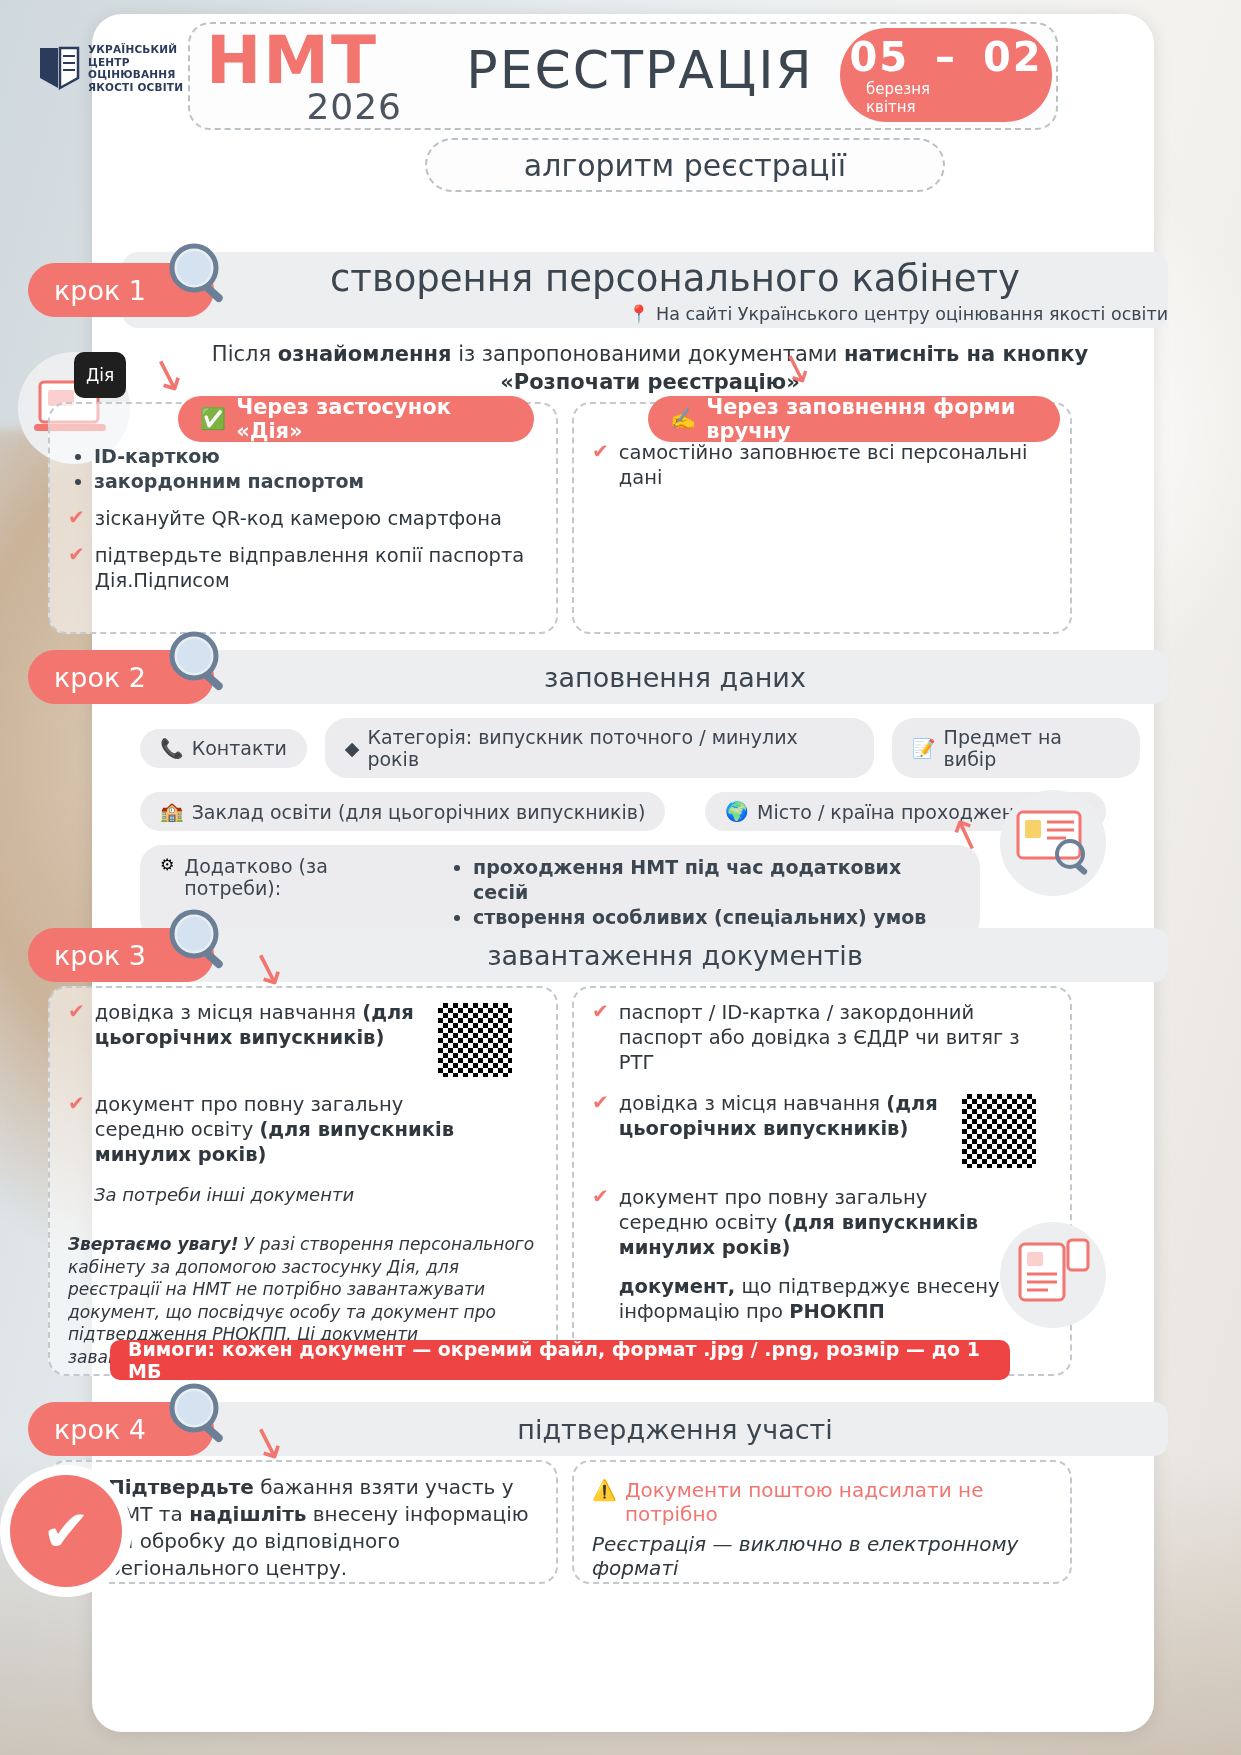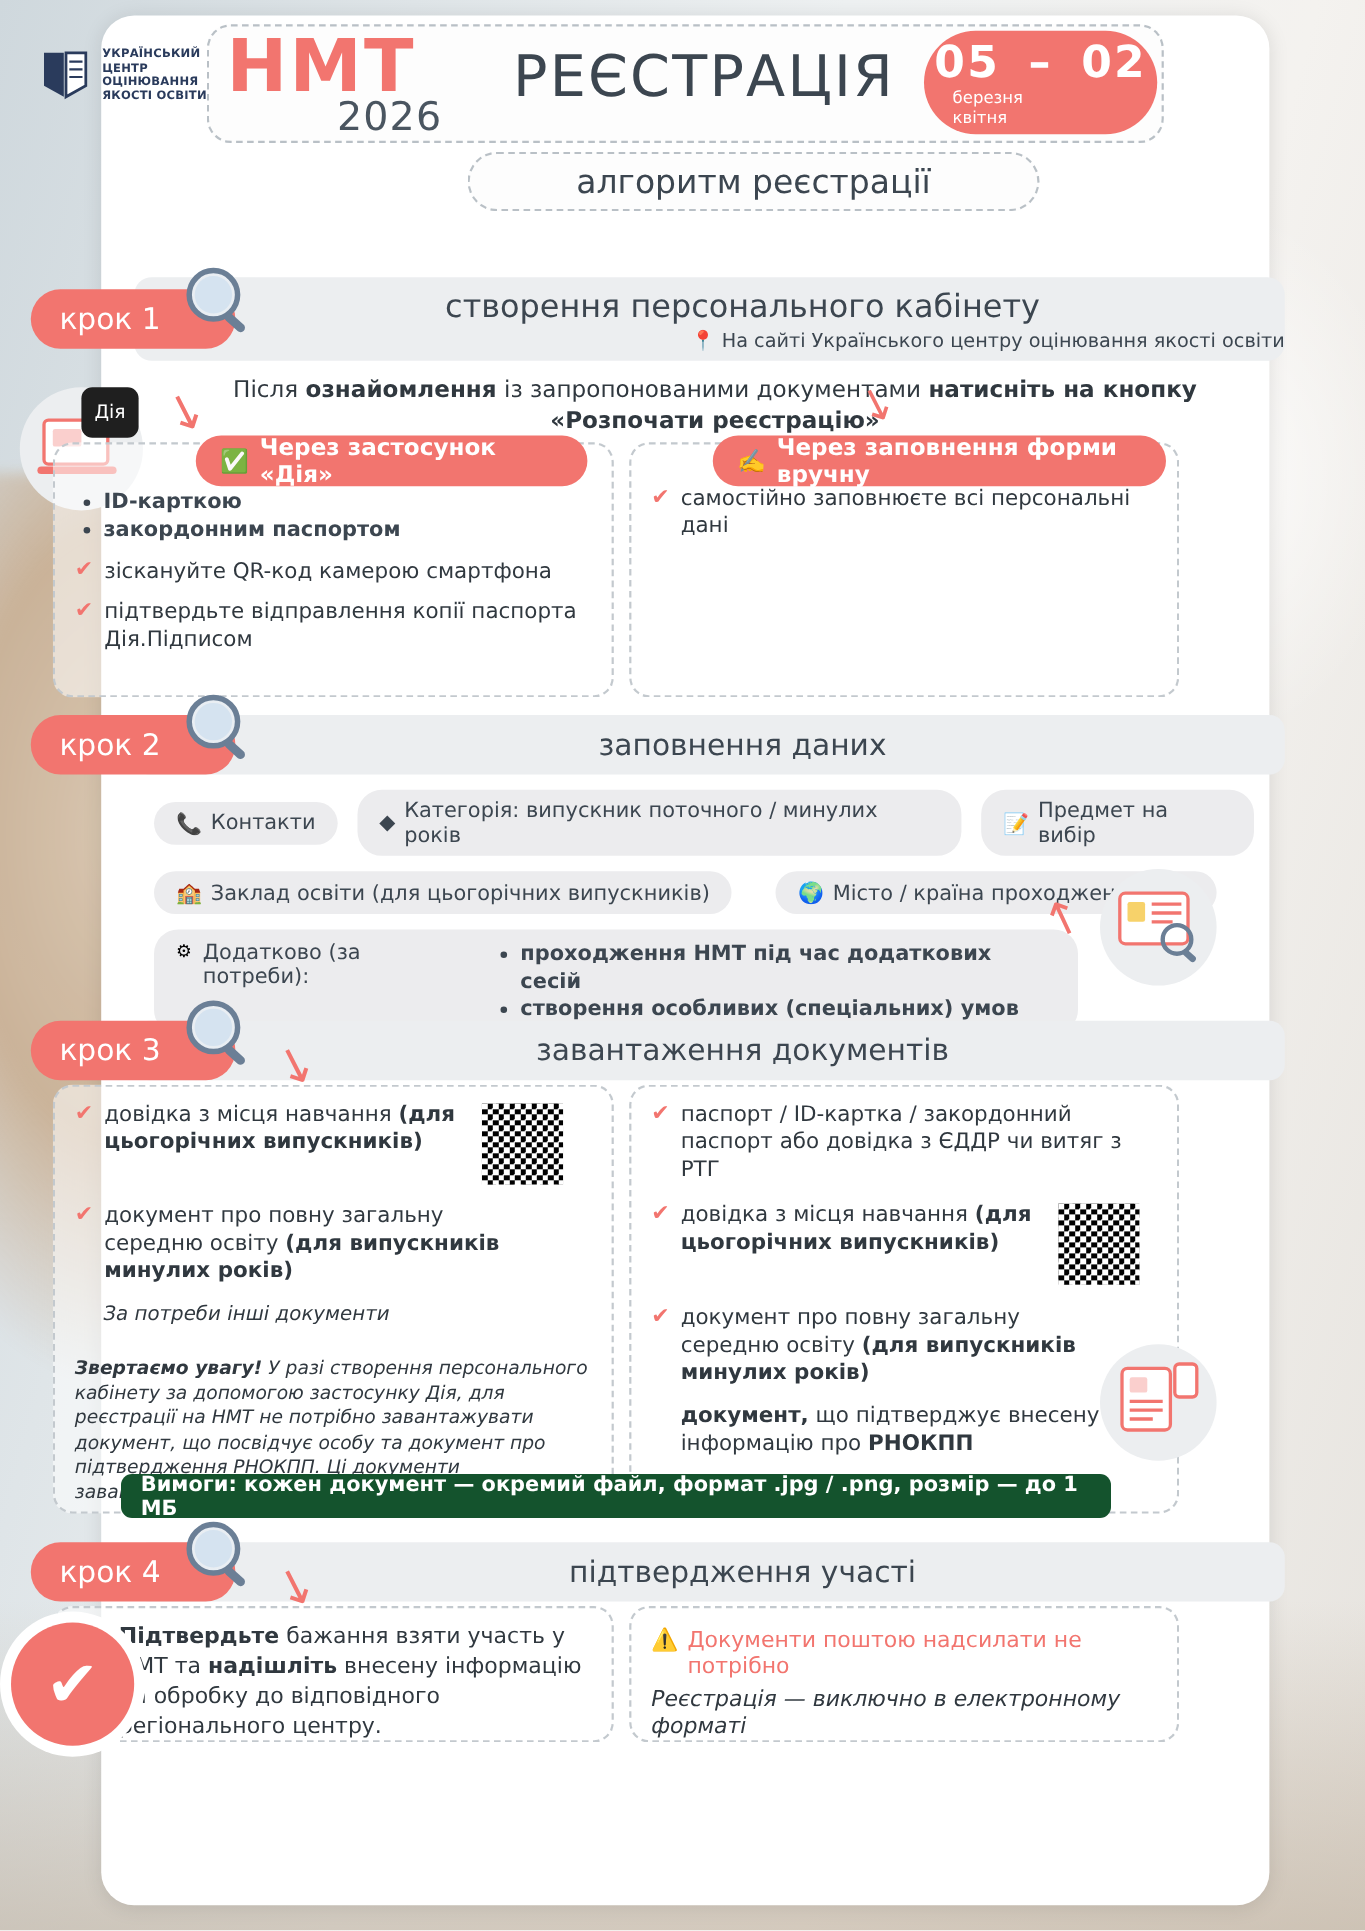--- a/index.html
+++ b/index.html
@@ -48,21 +48,21 @@
     width: 1062px; height: 1718px;
     background: #ffffff;
     border-radius: 30px;
     box-shadow: 0 2px 18px rgba(0,0,0,.10);
   }
 
   
   .logo {
     position: absolute; left: 38px; top: 34px;
     width: 150px; height: 68px;
-    display: flex; align-items: center; gap: 8px; justify-content: space-between;
+    display: flex; align-items: center; gap: 8px;
   }
   .logo-mark { width: 42px; height: 48px; flex: 0 0 auto; }
   .logo-text {
     font-size: 10.5px; line-height: 12.5px;
     font-weight: 700; color: #2a3b5c; letter-spacing: .2px;
     text-transform: uppercase;
   }
 
   .header-band {
     position: absolute; left: 188px; top: 22px;
@@ -182,21 +182,21 @@
     width: 80px; height: 80px;
     background:
       conic-gradient(#000 25%, #fff 0 50%, #000 0 75%, #fff 0) 0 0/10px 10px,
       conic-gradient(#fff 25%, #000 0 50%, #fff 0 75%, #000 0) 5px 5px/16px 16px;
     background-color: #fff;
     border: 3px solid #fff;
   }
 
   .req-bar {
     position: absolute;
-    background: #14532d; color: #fff;
+    background: #ef4444; color: #fff;
     border-radius: 10px;
     font-size: 19px; font-weight: 700;
     display: flex; align-items: center; padding: 0 18px;
   }
 
   .note-italic {
     font-size: 18px; font-style: italic; color: #30383f; line-height: 24px;
   }
 
   .circle-icon {
@@ -265,21 +265,21 @@
   </div>
   <div class="date-labels">
     <span>березня</span>
     <span>квітня</span>
   </div>
 </div>
 
 <div class="subtitle-pill">алгоритм реєстрації</div>
 
 <div class="step-bar" style="left:122px; top:252px; width:1046px; height:76px; border-radius:16px 16px 16px 16px; align-items:flex-start; flex-direction:column; justify-content:center;">
-  <div style="width:100%; text-align:center; font-size:29px; color:#3c4650; padding-left:60px;">створення персонального кабінету</div>
+  <div style="width:100%; text-align:center; font-size:37px; color:#3c4650; padding-left:60px;">створення персонального кабінету</div>
   <div style="width:100%; text-align:right; font-size:17.5px; color:#3c4650; padding-left:60px; margin-top:4px;">
     <span style="color:#f2756f">📍</span>
     <span>На сайті Українського центру оцінювання якості освіти</span>
   </div>
 </div>
 <div class="step-badge" style="left:28px; top:263px;">
   <span>крок 1</span>
 </div>
 <svg class="magnifier" style="left:160px; top:236px;" viewBox="0 0 76 76">
   <circle cx="34" cy="32" r="22" fill="#e9eef3" stroke="#6b7f96" stroke-width="5"></circle>

